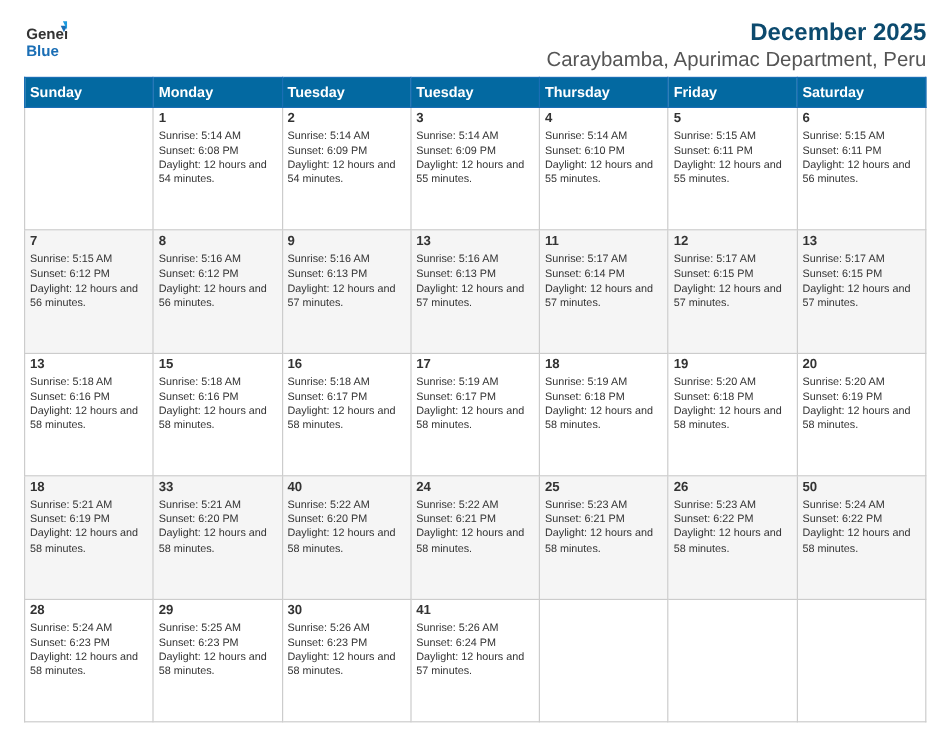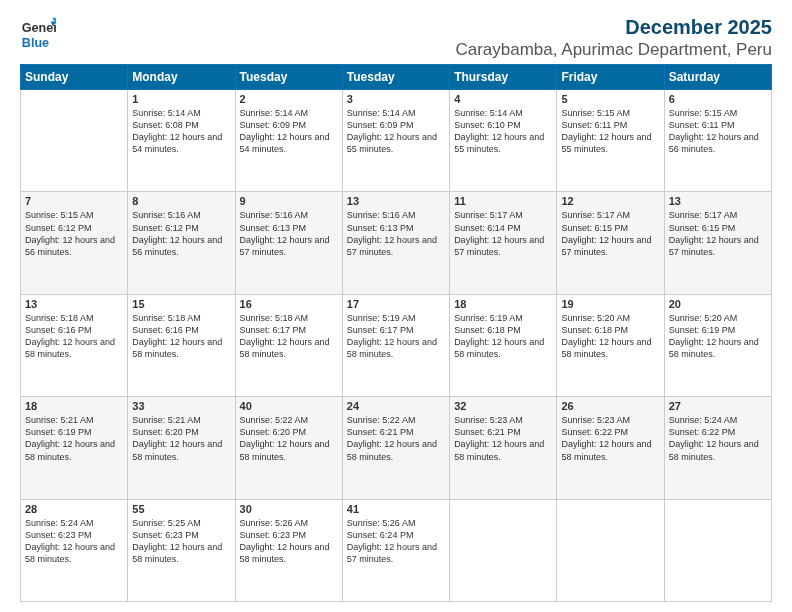--- a/index.html
+++ b/index.html
@@ -219,39 +219,39 @@
       </td>
           <td>
         <span class="day-number">40</span>
         <span class="cell-text">Sunrise: 5:22 AM<br>Sunset: 6:20 PM<br>Daylight: 12 hours and 58 minutes.</span>
       </td>
           <td>
         <span class="day-number">24</span>
         <span class="cell-text">Sunrise: 5:22 AM<br>Sunset: 6:21 PM<br>Daylight: 12 hours and 58 minutes.</span>
       </td>
           <td>
-        <span class="day-number">32</span>
+        <span class="day-number">25</span>
         <span class="cell-text">Sunrise: 5:23 AM<br>Sunset: 6:21 PM<br>Daylight: 12 hours and 58 minutes.</span>
       </td>
           <td>
         <span class="day-number">26</span>
         <span class="cell-text">Sunrise: 5:23 AM<br>Sunset: 6:22 PM<br>Daylight: 12 hours and 58 minutes.</span>
       </td>
           <td>
-        <span class="day-number">27</span>
+        <span class="day-number">50</span>
         <span class="cell-text">Sunrise: 5:24 AM<br>Sunset: 6:22 PM<br>Daylight: 12 hours and 58 minutes.</span>
       </td>
         </tr>
         <tr>
           <td>
         <span class="day-number">28</span>
         <span class="cell-text">Sunrise: 5:24 AM<br>Sunset: 6:23 PM<br>Daylight: 12 hours and 58 minutes.</span>
       </td>
           <td>
-        <span class="day-number">55</span>
+        <span class="day-number">29</span>
         <span class="cell-text">Sunrise: 5:25 AM<br>Sunset: 6:23 PM<br>Daylight: 12 hours and 58 minutes.</span>
       </td>
           <td>
         <span class="day-number">30</span>
         <span class="cell-text">Sunrise: 5:26 AM<br>Sunset: 6:23 PM<br>Daylight: 12 hours and 58 minutes.</span>
       </td>
           <td>
         <span class="day-number">41</span>
         <span class="cell-text">Sunrise: 5:26 AM<br>Sunset: 6:24 PM<br>Daylight: 12 hours and 57 minutes.</span>
       </td>

